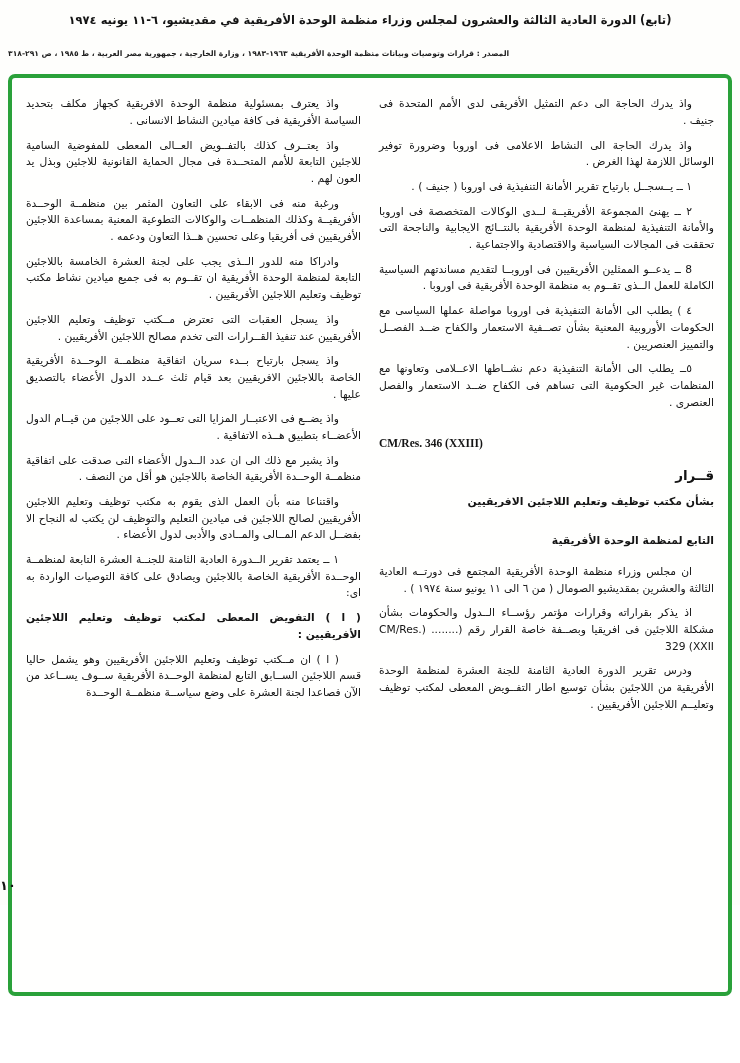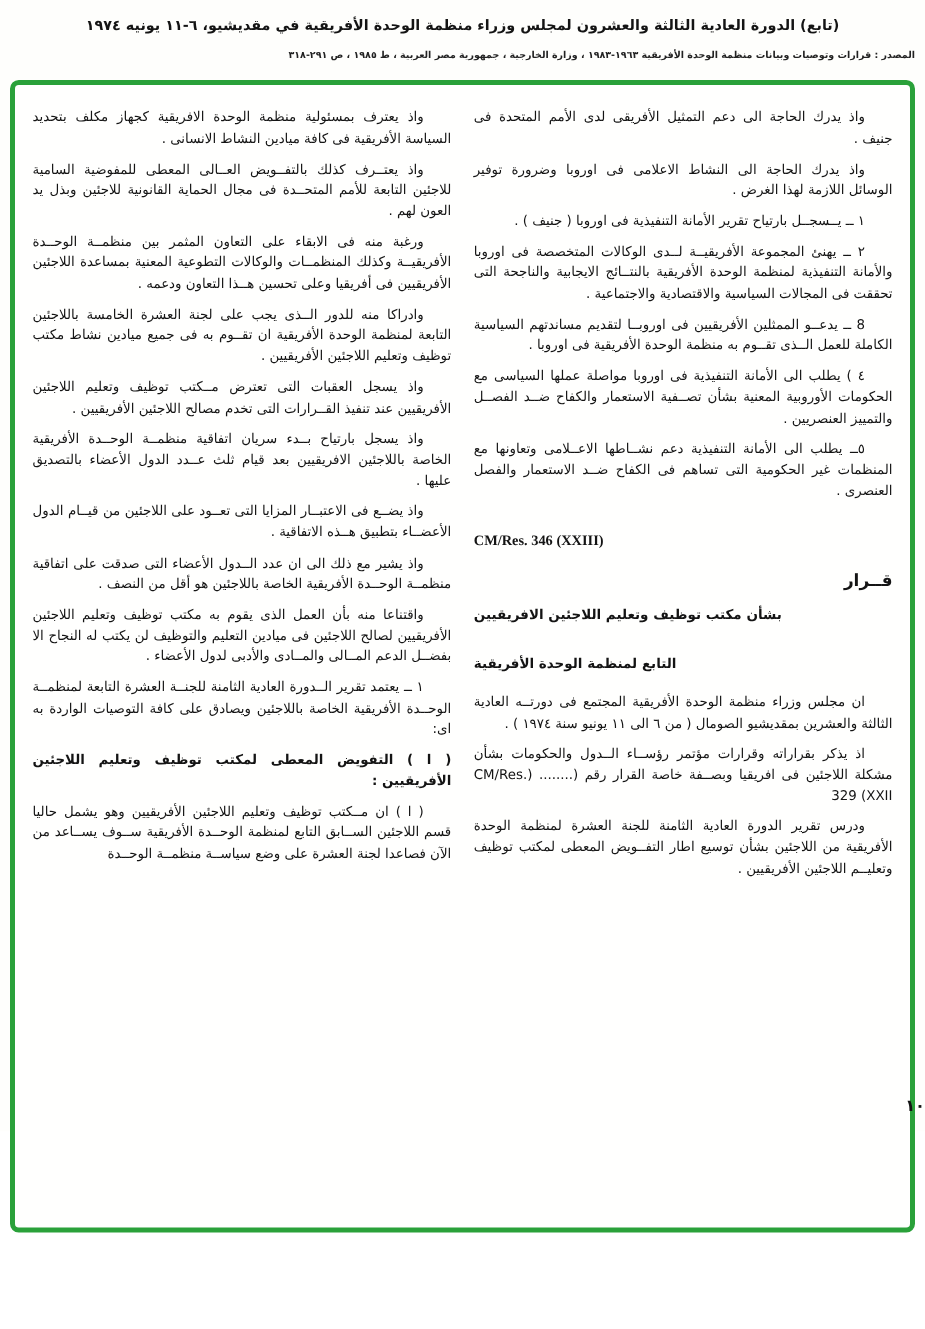--- a/index.html
+++ b/index.html
@@ -17,24 +17,24 @@
     background:#fefefc;
   }
   .hdr1 {
     text-align:center;
     font-weight:bold;
     font-size:11.5px;
     line-height:1.5;
     padding:2px 16px 0 16px;
   }
   .hdr2 {
-    text-align:right;
+    text-align:left;
     font-weight:bold;
     font-size:7.6px;
-    margin-top:10px;
+    margin-top:20px;
     color:#222;
   }
   .frame {
     border:4px solid #2aa13a;
     border-radius:7px;
     margin-top:16px;
     height:922px;
     padding:18px 14px 10px 14px;
     display:flex;
     gap:18px;
@@ -59,32 +59,32 @@
     font-size:11.5px;
     margin:26px 0 18px 0;
   }
   .h-main {
     font-weight:bold;
     font-size:13.5px;
     letter-spacing:1px;
     margin:6px 0 10px 0;
   }
   .h-sub {
-    text-align:left;
+    text-align:right;
     font-weight:bold;
     font-size:10.8px;
     line-height:1.7;
     margin:0 0 2px 0;
   }
   .h-sub.last { margin-bottom:14px;margin-top:20px; }
   .page-number {
     position:absolute;
     bottom:12px;
     left:0; right:0;
-    text-align:right;
+    text-align:left;
     font-weight:bold;
     font-size:13px;
   }
 </style>
 </head>
 <body>
 
 <div class="page">
 
   <header>

